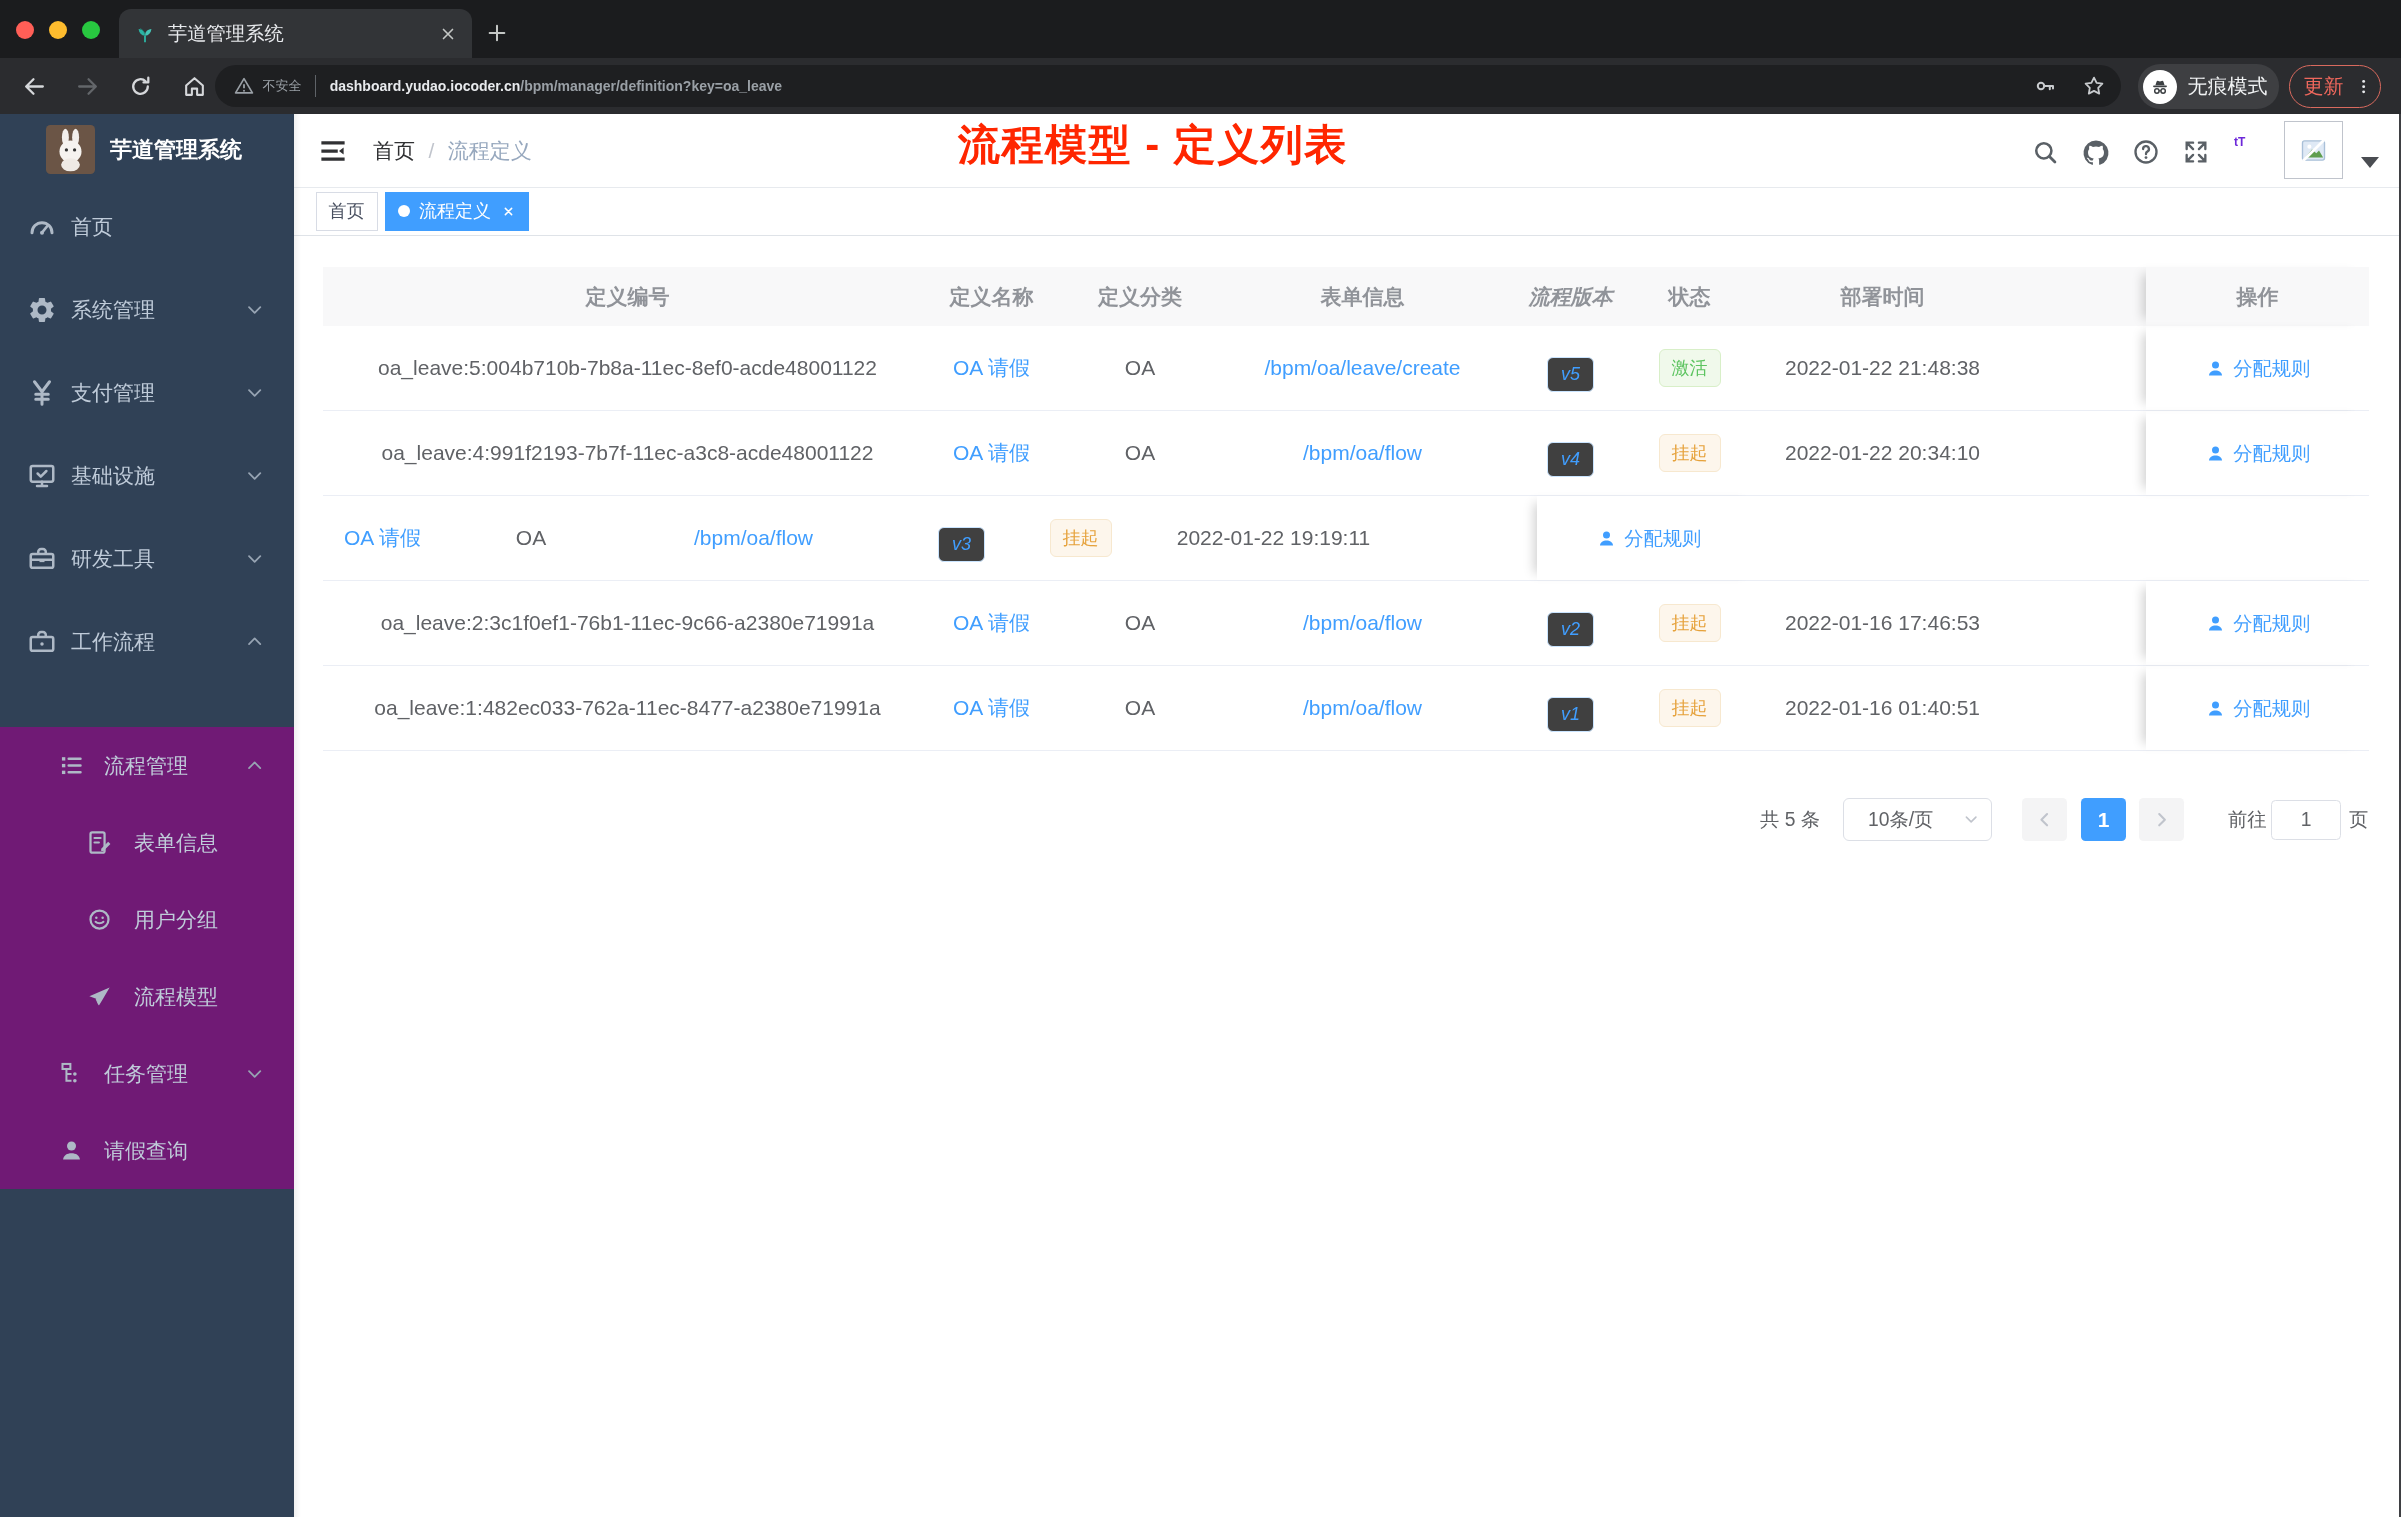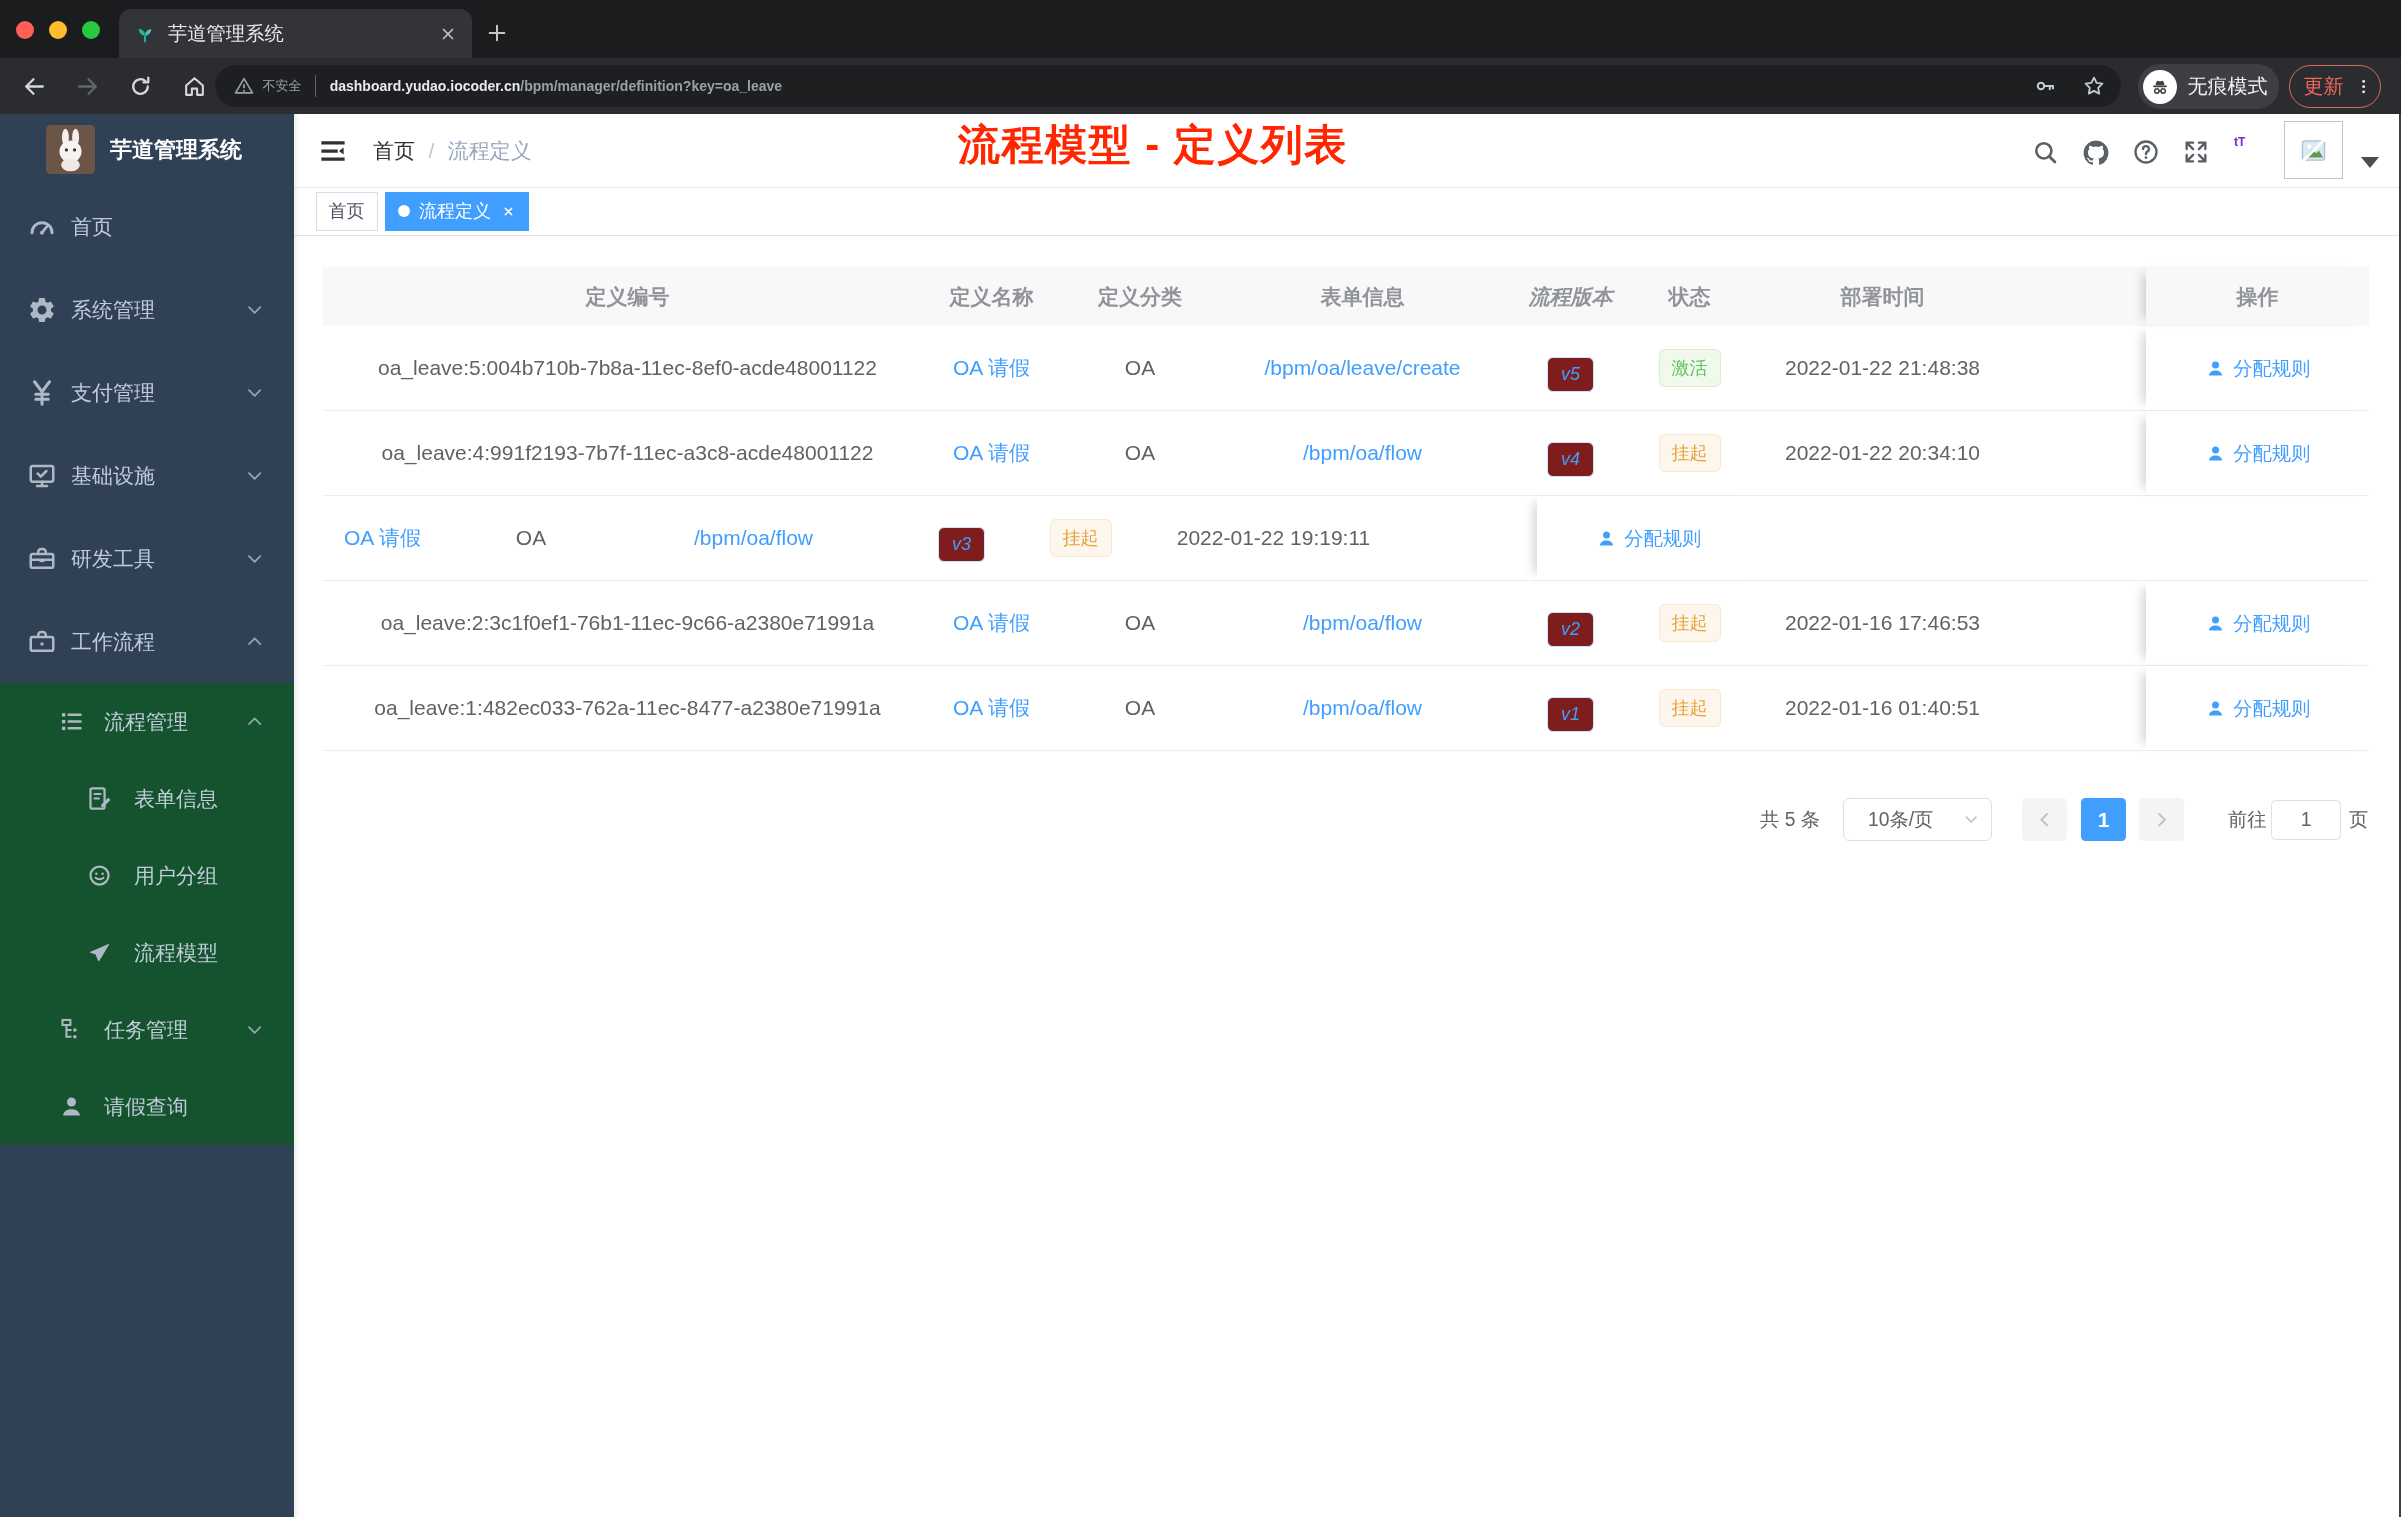--- a/index.html
+++ b/index.html
@@ -38,21 +38,21 @@
   
   .sidebar { position:absolute; left:0; top:114px; width:294px; height:1403px; background:#304156; }
   .logo-row { position:absolute; left:0; top:0; width:100%; height:71px; display:flex; align-items:center; }
   .logo-avatar { width:49px; height:49px; margin-left:46px; border-radius:4.5px; overflow:hidden; }
   .logo-title { color:#fff; font-size:22px; font-weight:bold; margin-left:15px; white-space:nowrap; }
   .menu { position:absolute; top:71px; left:0; width:100%; }
   .m-item { position:relative; width:100%; height:83px; display:flex; align-items:center; color:#bfcbd9; font-size:21px; cursor:pointer; }
   .m-item .ic { position:absolute; left:27px; width:30px; height:30px; color:#aeb9c6; }
   .m-item .lbl { position:absolute; left:71px; white-space:nowrap; }
   .m-item .chev { position:absolute; right:30px; width:19.3px; height:19.3px; color:#97a4b3; }
-  .sub-block { background:#14532d; }
+  .sub-block { background:#701a75;margin-top:44px; }
   .sub-block .m-item { height:77px; }
   .lvl2 .ic { left:58px; width:27px; height:27px; }
   .lvl2 .lbl { left:104px; }
   .lvl3 .ic { left:86px; width:27px; height:27px; }
   .lvl3 .lbl { left:134px; }
 
   
   .content { position:absolute; left:294px; top:114px; width:2107px; height:1403px; background:#fff; }
   .content::after { content:""; position:absolute; left:0; top:0; bottom:0; width:7.4px; background:linear-gradient(90deg,rgba(0,0,0,.06),transparent); pointer-events:none; }
   .navbar { position:absolute; left:0; top:0; width:100%; height:74px; background:#fff; border-bottom:0.7px solid #e8ebef; box-shadow:0 0.7px 3px rgba(0,21,41,.08); }
@@ -80,21 +80,21 @@
   .table { position:absolute; left:29px; top:31px; width:2046px; font-size:21px; }
   .trow, .thead { display:flex; width:100%; }
   .thead { height:59px; background:#f8f8f9; color:#909399; font-weight:bold; }
   .trow { height:85px; background:#fff; border-bottom:0.7px solid #ebeef5; color:#606266; }
   .cell { display:flex; align-items:center; justify-content:center; text-align:center; overflow:hidden; }
   .c1{width:609px;} .c2{width:119px;} .c3{width:178px;} .c4{width:267px;}
   .c5{width:149px;font-style:italic;} .c6{width:89px;} .c7{width:297px;} .cf{width:115px;}
   .c8{width:223px; box-shadow:-10.4px 0 10.4px -7.4px rgba(0,0,0,.18);}
   .thead .c8 { background:#f8f8f9; }
   .link { color:#409eff; cursor:pointer; text-decoration:none; }
-  .vtag { display:inline-block; padding:6px 13.4px; font-size:18px; color:#409eff; background:#7f1d1d; border:0.7px solid #c9e4ff; border-radius:6px;margin-top:12px; }
+  .vtag { display:inline-block; padding:6px 13.4px; font-size:18px; color:#409eff; background:#404040; border:0.7px solid #c9e4ff; border-radius:6px;margin-top:12px; }
   .stag { display:inline-block; padding:6px 12px; font-size:18px; border-radius:6px; }
   .stag.success { color:#5dc460; background:#f0f9eb; border:0.7px solid #d8efc8; }
   .stag.warning { color:#e6a23c; background:#fdf6ec; border:0.7px solid #f7e8cf; }
   .action { display:inline-flex; align-items:center; gap:7.4px; color:#409eff; font-size:19.3px; cursor:pointer; text-decoration:none;text-align:right; }
   .action svg { width:21px; height:21px; }
 
   
   .pagination { position:absolute; left:0; top:562px; width:100%; height:43px; font-size:19.3px; color:#606266; }
   .pg-total { position:absolute; left:1466px; line-height:43px; }
   .pg-select { position:absolute; left:1549px; width:149px; height:43px; border:0.7px solid #dcdfe6; border-radius:6px; display:flex; align-items:center; cursor:pointer; background:#fff; }

